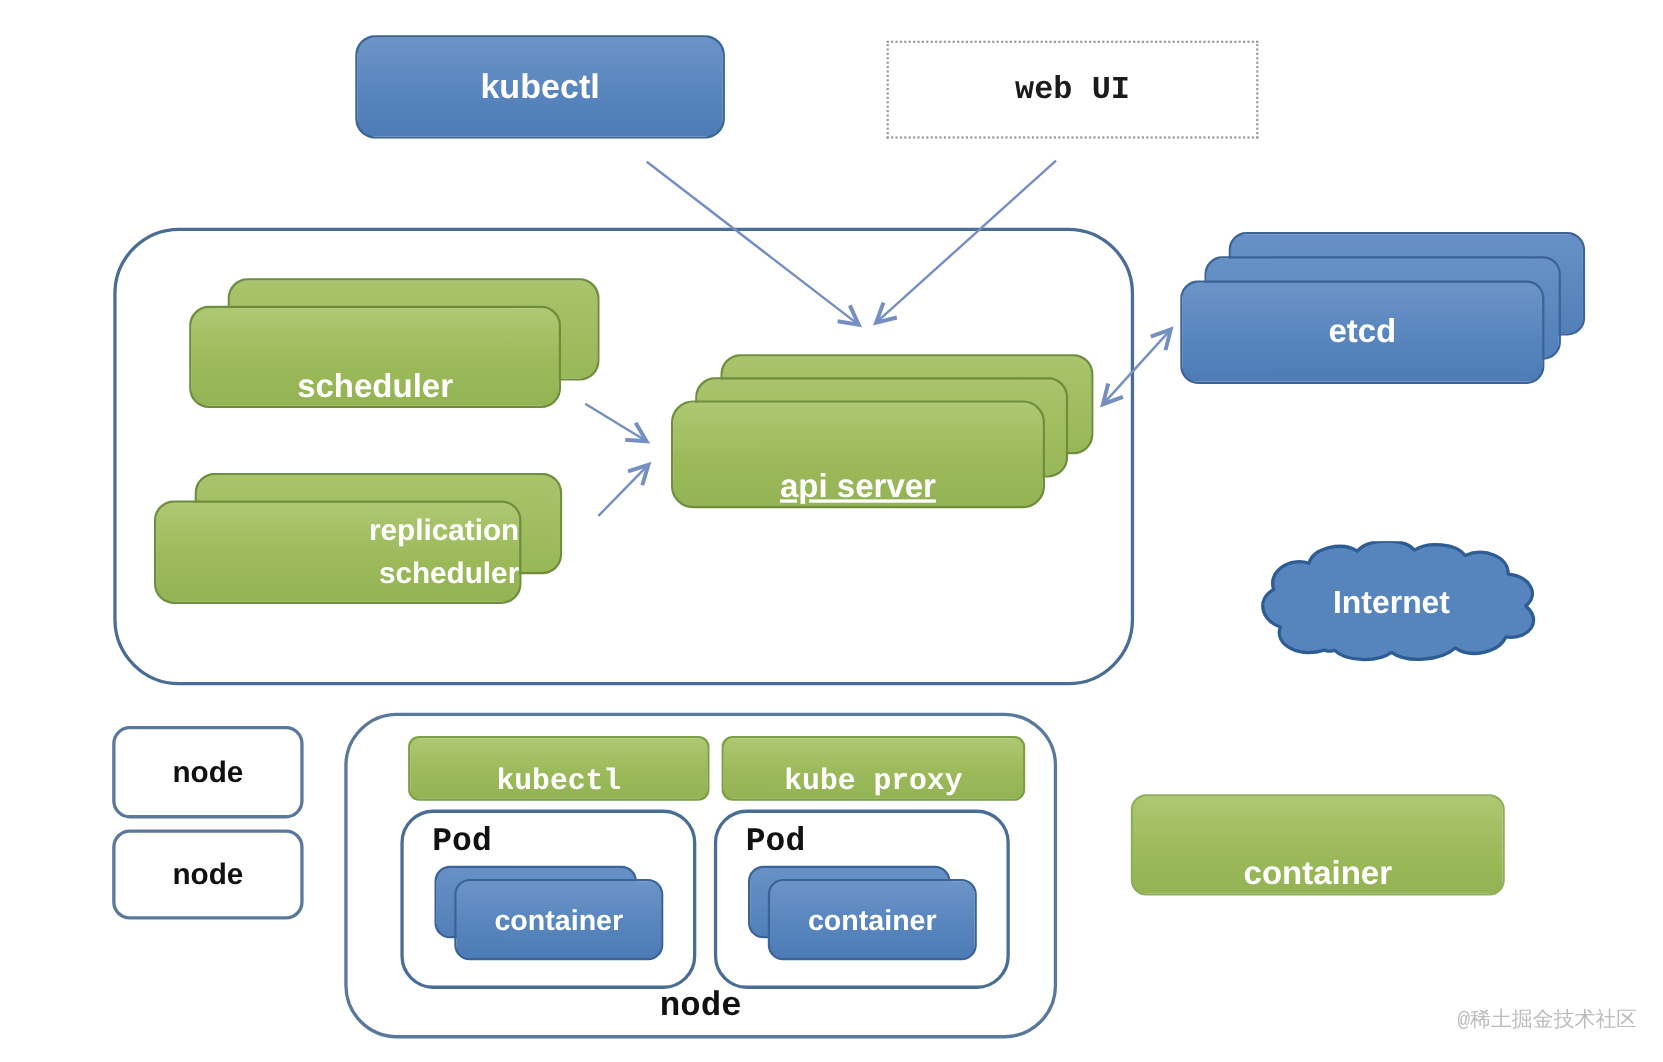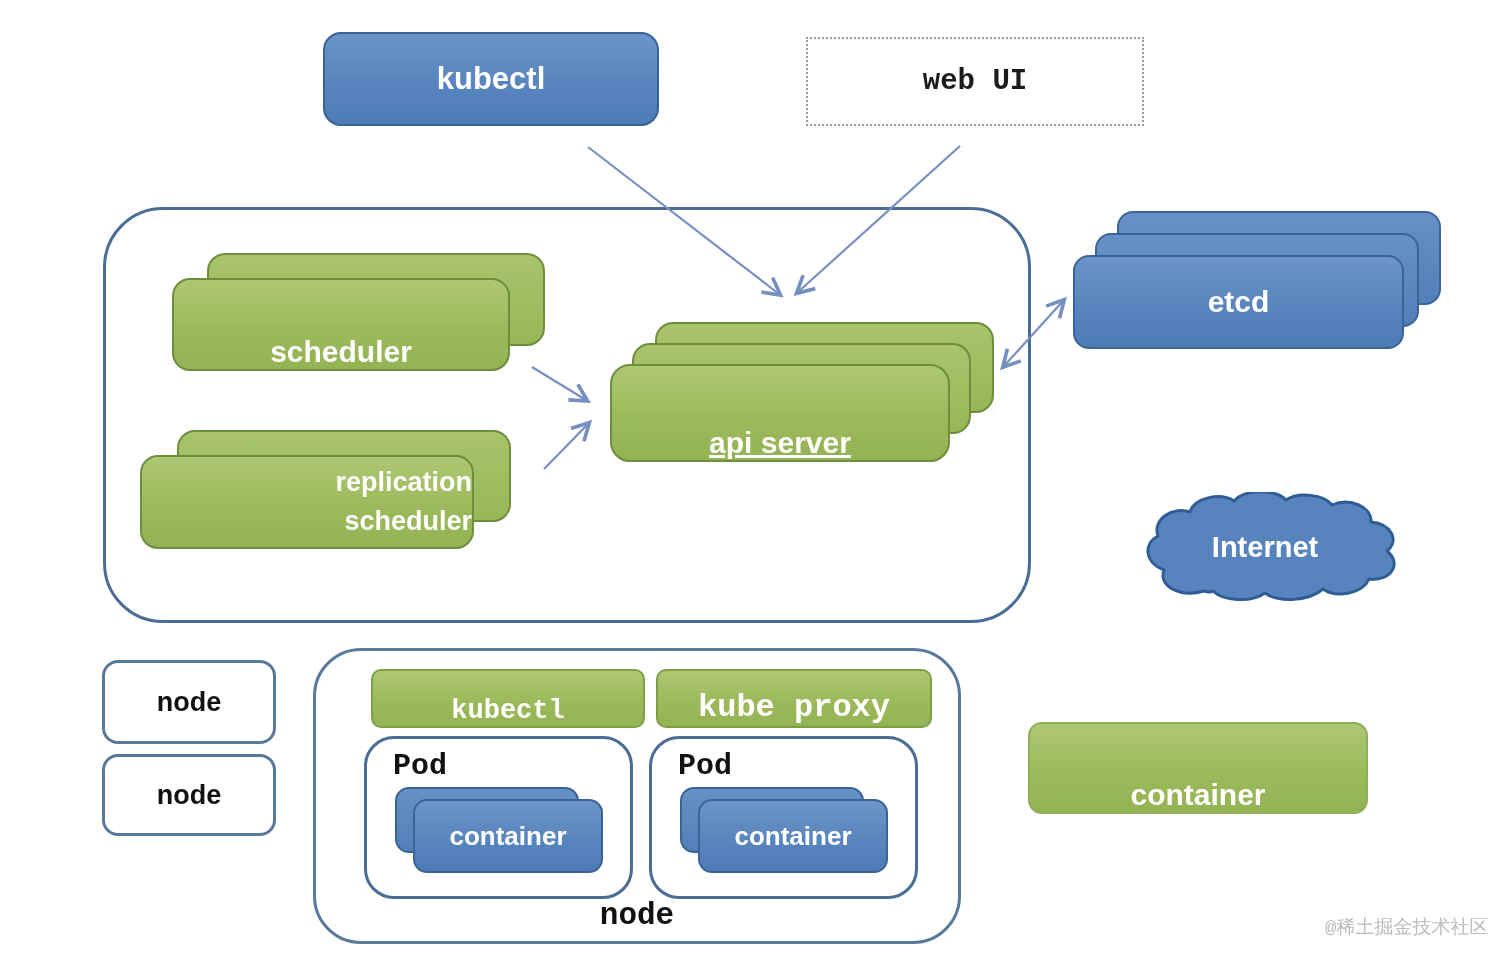--- a/index.html
+++ b/index.html
@@ -98,21 +98,21 @@
   <div class="abs" style="left:102px;top:754px;width:168px;height:76px;background:#fff;border:3px solid #5a789b;border-radius:16px;display:flex;align-items:center;justify-content:center;">
     <span class="label sans" style="font-size:27px;color:#111;">node</span>
   </div>
 
   <div class="abs outline" style="left:313px;top:648px;width:642px;height:290px;border-radius:48px;border-color:#5a789b;">
 
     <div class="abs gbox" style="left:55px;top:18px;width:270px;height:55px;border-radius:10px;border-color:#7da046;">
       <span class="label mono" style="font-size:27px;">kubectl</span>
     </div>
     <div class="abs gbox" style="left:340px;top:18px;width:272px;height:55px;border-radius:10px;border-color:#7da046;">
-      <span class="label mono" style="font-size:32px;">kube proxy</span>
+      <span class="label mono" style="font-size:27px;">kube proxy</span>
     </div>
 
     <div class="abs" style="left:48px;top:85px;width:263px;height:157px;background:#fff;border:3px solid #4a6d96;border-radius:30px;">
       <span class="abs label mono" style="left:26px;top:10px;font-size:30px;color:#111;">Pod</span>
       <div class="abs bback" style="left:28px;top:48px;width:180px;height:62px;border-radius:14px;"></div>
       <div class="abs bbox" style="left:46px;top:60px;width:186px;height:70px;border-radius:14px;font-size:26px;">
         <span class="label">container</span>
       </div>
     </div>
 

